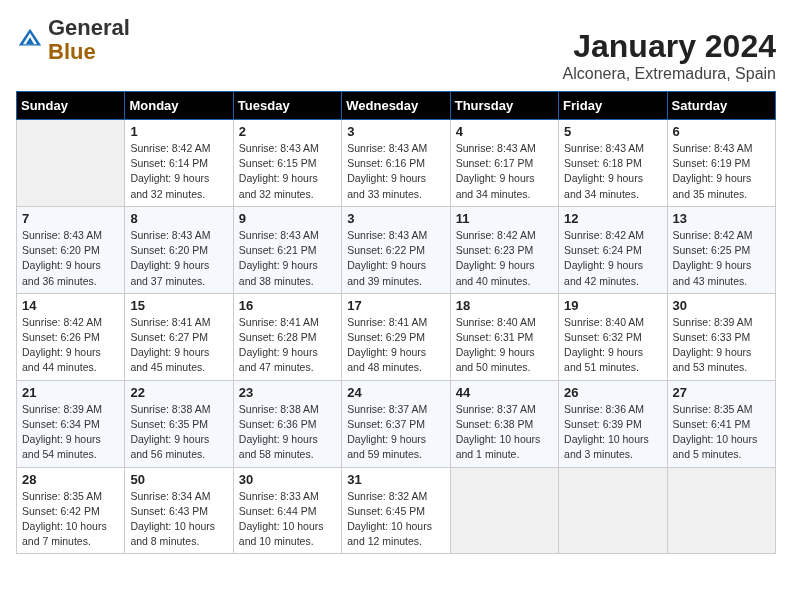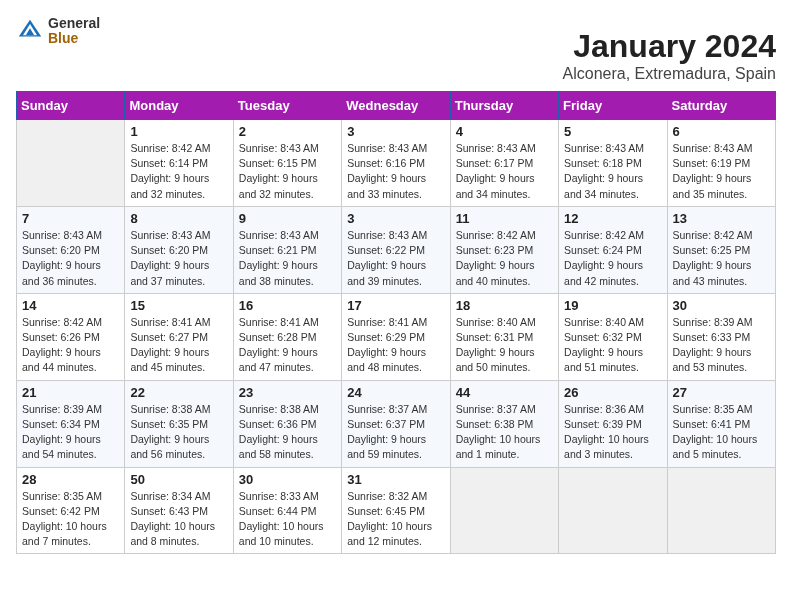--- a/index.html
+++ b/index.html
@@ -15,21 +15,21 @@
       justify-content: space-between;
       align-items: flex-start;
       margin-bottom: 8px;
     }
     .logo {
       display: flex;
       align-items: center;
       gap: 4px;
     }
     .logo-text {
-      font-size: 14px;
+      font-size: 22px;
       font-weight: bold;
       line-height: 1.1;
     }
     .logo-text span.general { color: #333; }
     .logo-text span.blue { color: #a16207; }
     .logo-icon {
       width: 28px;
       height: 28px;
     }
     .title-block {
@@ -45,21 +45,21 @@
       font-size: 16px;
       font-weight: normal;
       color: #444;
     }
     .calendar {
       width: 100%;
       border-collapse: collapse;
       font-size: 11px;
     }
     .calendar thead tr th {
-      background: #a21caf;
+      background: #000000;
       color: #fff;
       padding: 6px 4px;
       text-align: left;
       font-size: 13px;
       font-weight: bold;
       border: 1px solid #2060a8;
     }
     .calendar tbody tr td {
       border: 1px solid #ccc;
       vertical-align: top;

